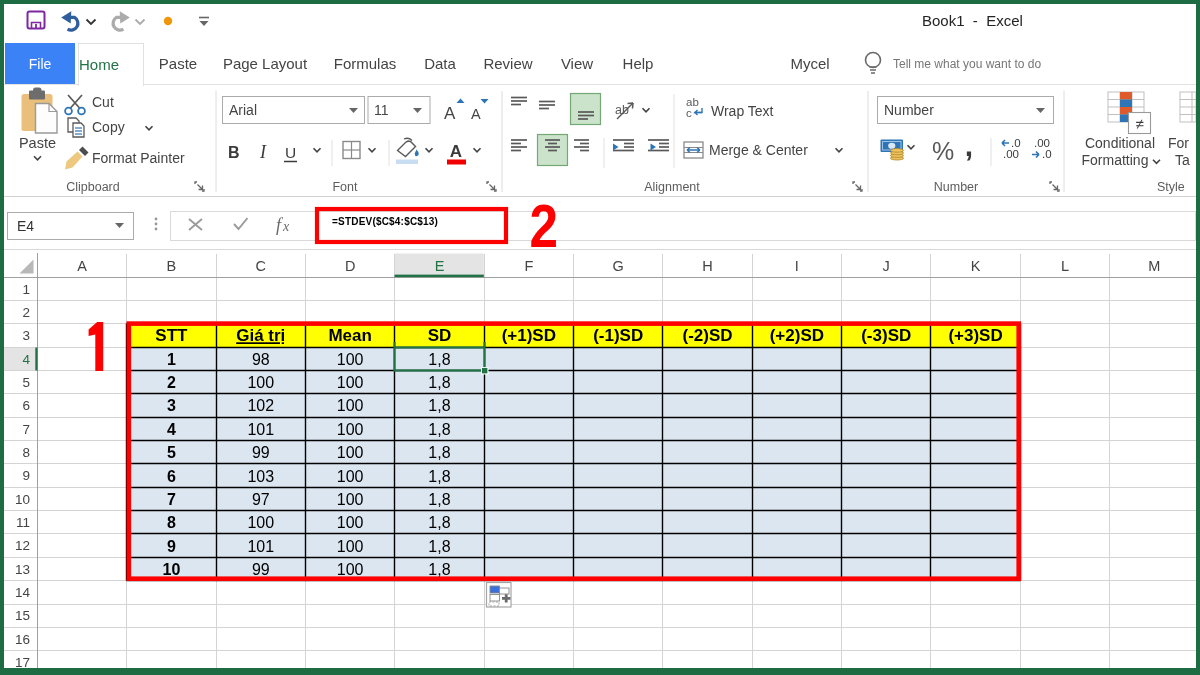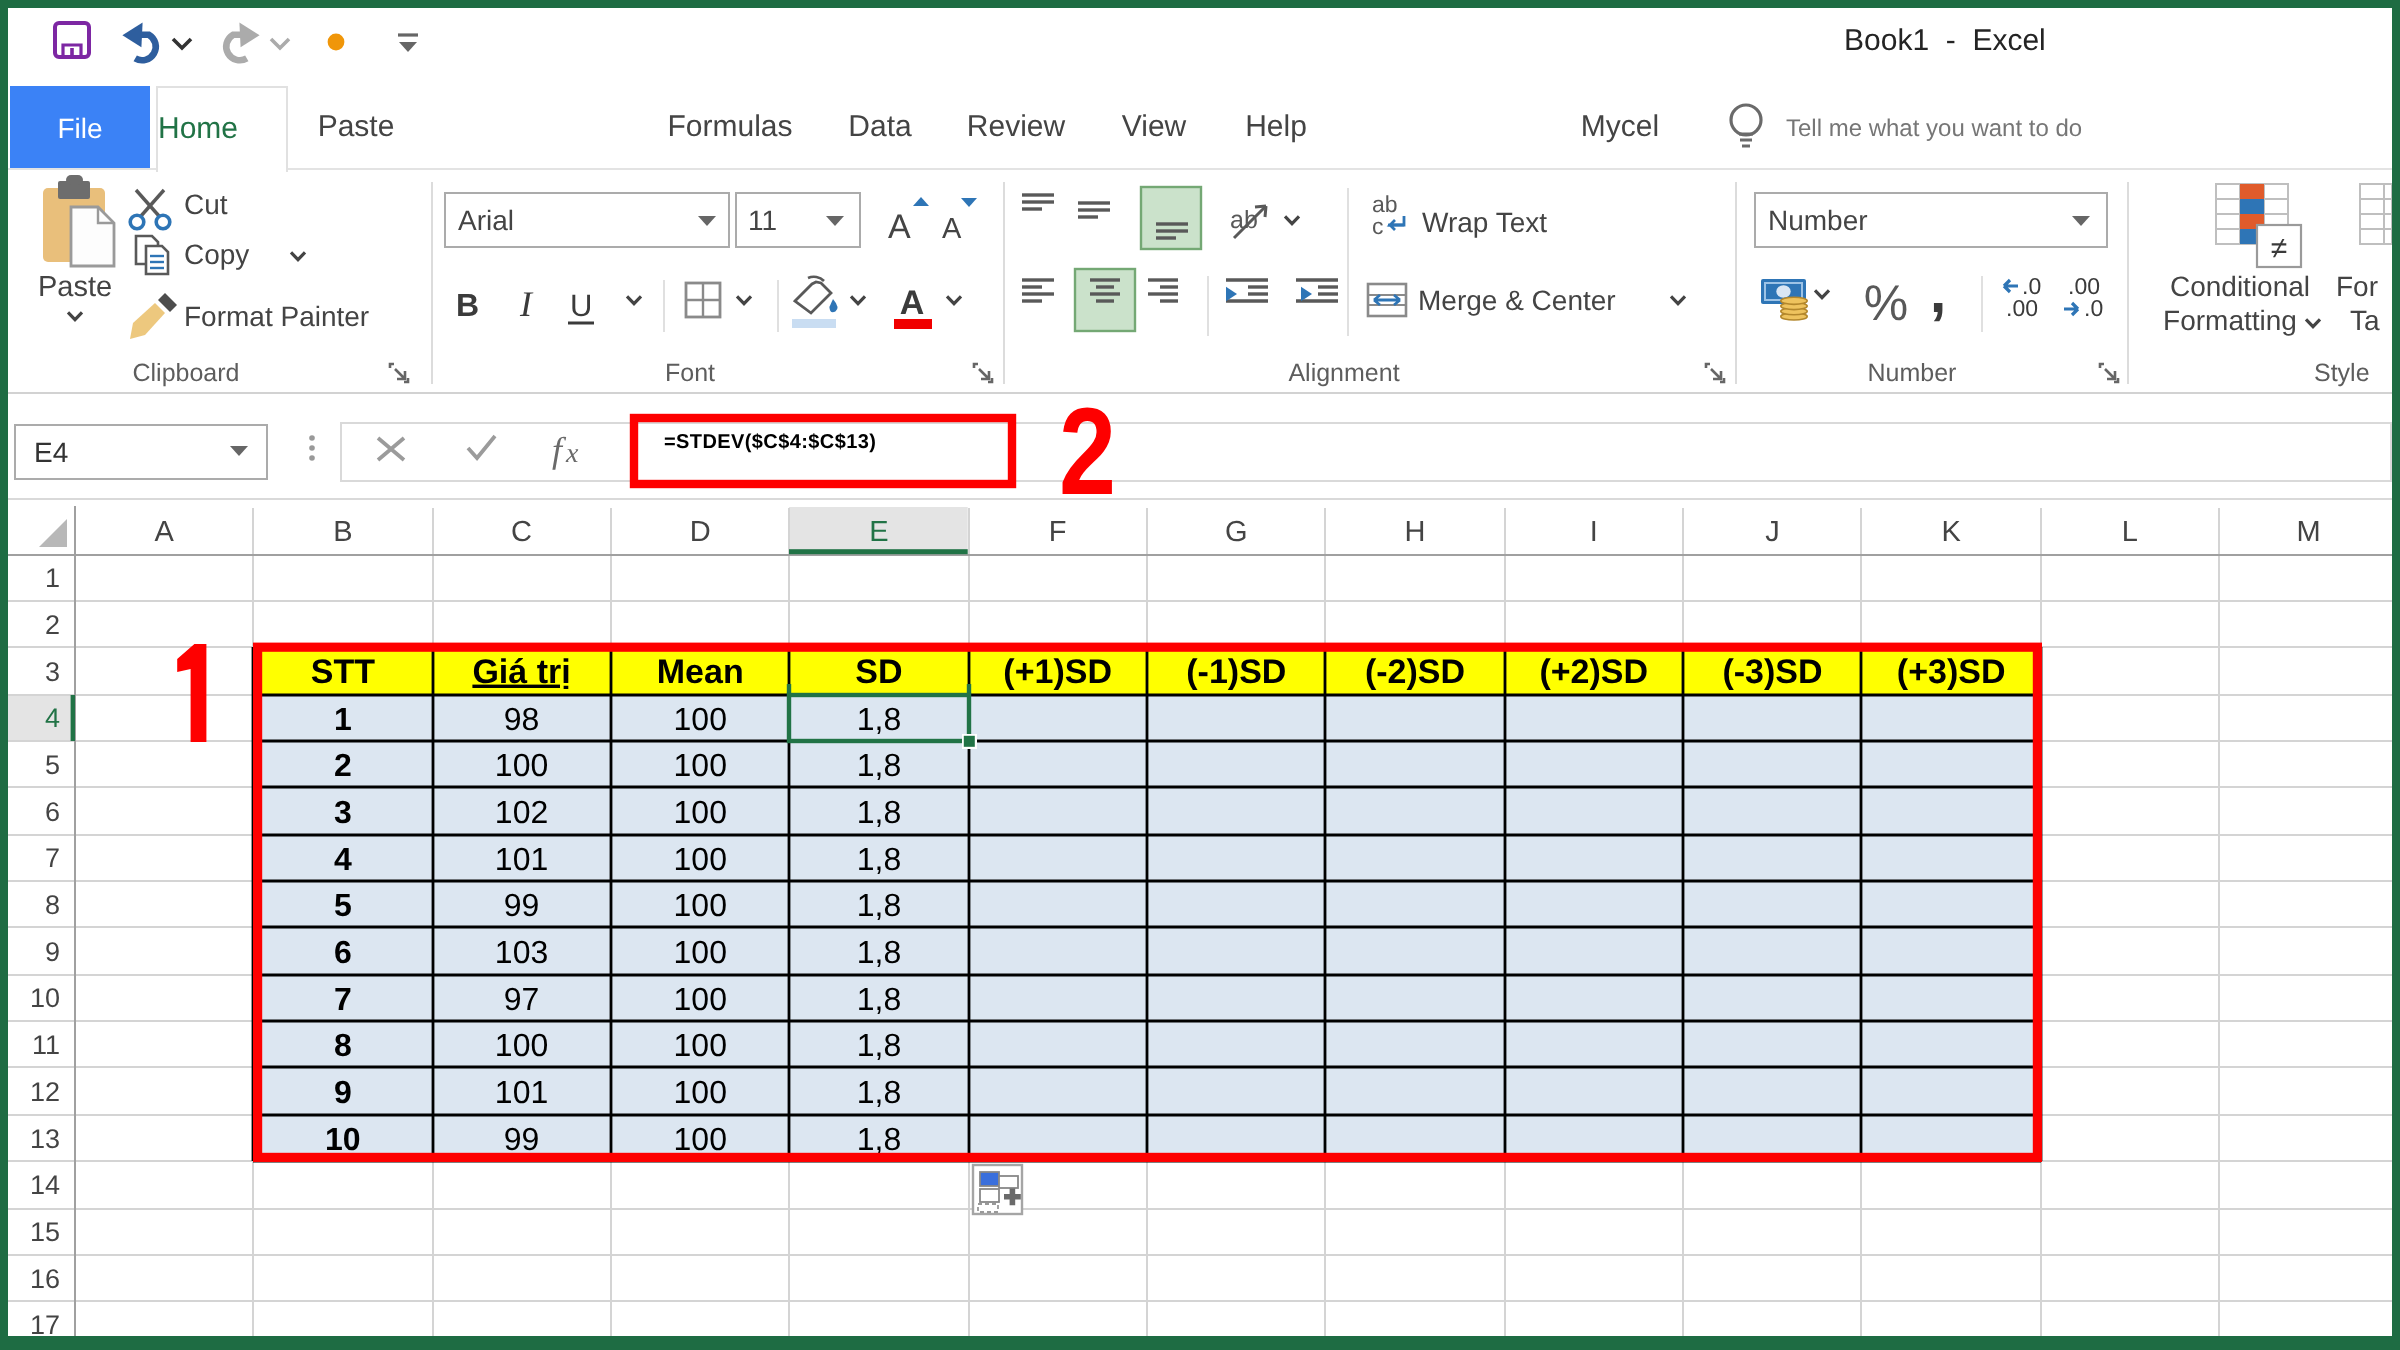--- a/index.html
+++ b/index.html
@@ -47,20 +47,21 @@
   <circle cx="168" cy="21" r="4.2" fill="#f09609"></circle>
 
   <line x1="199" y1="17.5" x2="209" y2="17.5" stroke="#666" stroke-width="1.6"></line>
   <path d="M 199.5 21 l 4.5 5 l 4.5 -5 Z" fill="#666"></path>
 </svg>
 
   <div class="abs" id="tabrow">
     <div id="tab-file">File</div>
     <div id="tab-home">Home</div>
     <div class="tab" style="left:174px;">Paste</div>
+    <div class="tab" style="left:261px;">Page Layout</div>
     <div class="tab" style="left:361px;">Formulas</div>
     <div class="tab" style="left:436px;">Data</div>
     <div class="tab" style="left:504px;">Review</div>
     <div class="tab" style="left:573px;">View</div>
     <div class="tab" style="left:634px;">Help</div>
     <div class="tab" style="left:806px;">Mycel</div>
     <div id="tellme">Tell me what you want to do</div>
   </div>
   <div class="abs" id="tabrow-border"></div>
 

